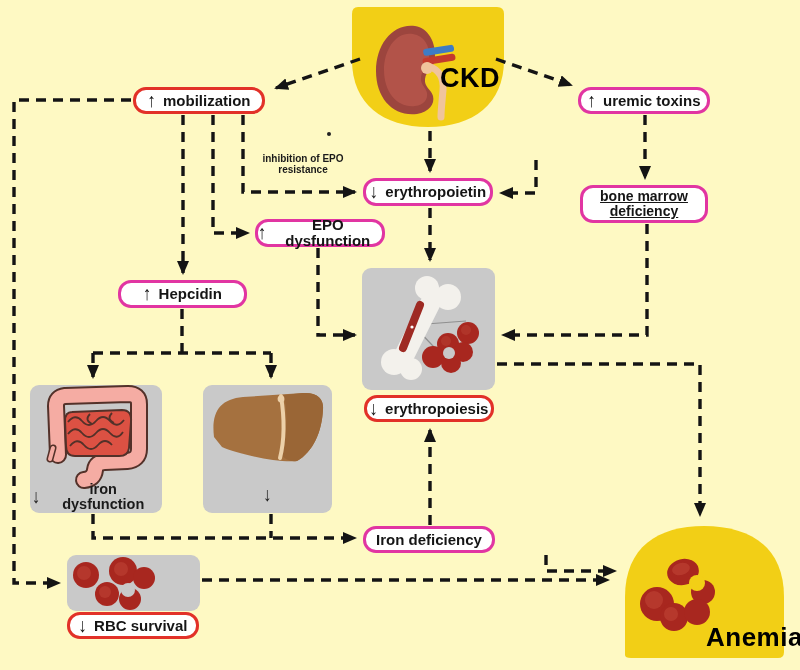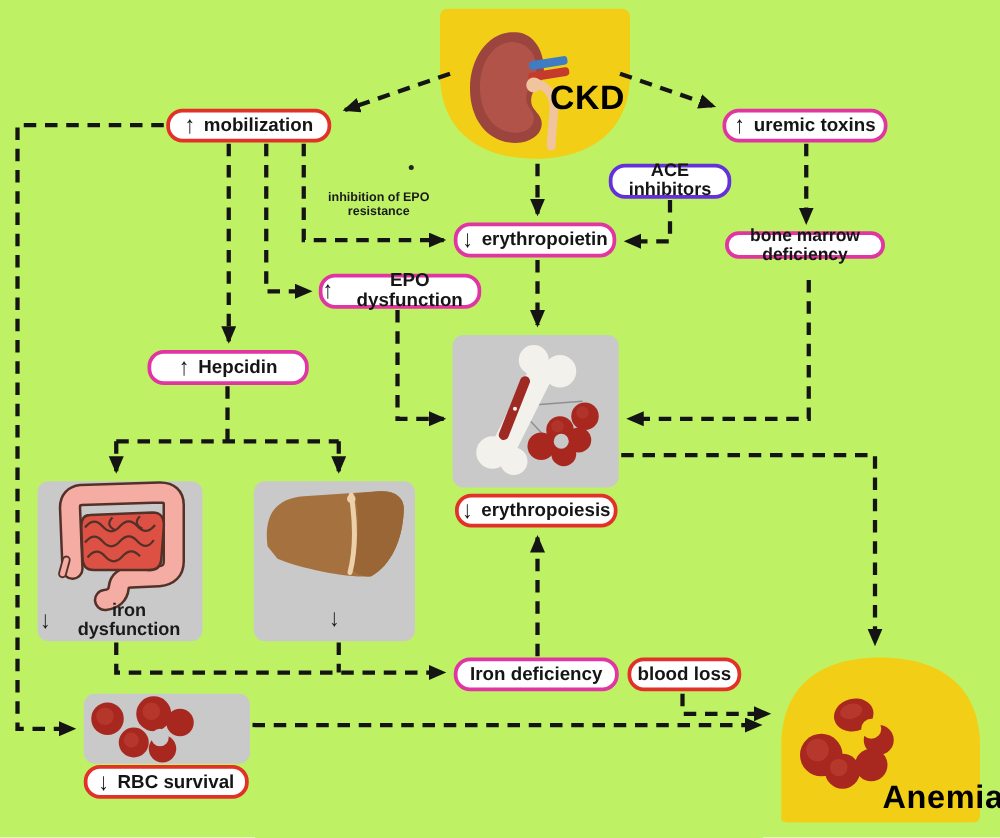--- a/index.html
+++ b/index.html
@@ -1,16 +1,16 @@
 <!DOCTYPE html>
 <html><head>
 <meta charset="utf-8">
 <style>
   html,body{margin:0;padding:0;background:#fff;}
-  .stage{position:relative;width:800px;height:670px;background:#bef264;
+  .stage{position:relative;width:800px;height:670px;background:#fef9c3;
          font-family:"Liberation Sans",sans-serif;overflow:hidden;}
   svg.layer{position:absolute;left:0;top:0;z-index:1;}
   .node{position:absolute;box-sizing:border-box;background:#fff;border:3px solid #000;
         border-radius:13px;display:flex;align-items:center;justify-content:center;gap:7px;
         font-weight:bold;font-size:15px;color:#151515;line-height:1.05;text-align:center;z-index:2;}
   .b-red{border-color:#e23128;}
   .b-mag{border-color:#e135a2;}
   .b-pur{border-color:#6430d9;}
   .glyph{font-size:17px;font-weight:bold;transform:scaleY(1.15);}
   .two-line{display:flex;flex-direction:column;}
@@ -158,58 +158,52 @@
   <div class="node b-red" style="left:133px;top:87px;width:132px;height:27px;">
     <span class="glyph">↑</span>
     <span>mobilization</span>
   </div>
 
   <div class="node b-mag" style="left:578px;top:87px;width:132px;height:27px;">
     <span class="glyph">↑</span>
     <span>uremic toxins</span>
   </div>
 
-  <div class="node b-pur" style="left:487px;top:131px;width:98px;height:28px;font-size:14.5px;">
-    <span>ACE inhibitors</span>
-  </div>
 
   <div class="node b-mag" style="left:363px;top:178px;width:130px;height:28px;">
     <span class="glyph">↓</span>
     <span>erythropoietin</span>
   </div>
 
   <div class="node b-mag" style="left:255px;top:219px;width:130px;height:28px;">
     <span class="glyph">↑</span>
     <span>EPO dysfunction</span>
   </div>
 
-  <div class="node b-mag" style="left:580px;top:185px;width:128px;height:22px;font-size:14px;">
+  <div class="node b-mag" style="left:580px;top:185px;width:128px;height:38px;font-size:14px;text-decoration:underline;">
     <span class="two-line">
       <span>bone marrow</span>
       <span>deficiency</span>
     </span>
   </div>
 
   <div class="node b-mag" style="left:118px;top:280px;width:129px;height:28px;">
     <span class="glyph">↑</span>
     <span>Hepcidin</span>
   </div>
 
   <div class="node b-red" style="left:364px;top:395px;width:130px;height:27px;">
     <span class="glyph">↓</span>
     <span>erythropoiesis</span>
   </div>
 
   <div class="node b-mag" style="left:363px;top:526px;width:132px;height:27px;">
     <span>Iron deficiency</span>
   </div>
 
-  <div class="node b-red" style="left:502px;top:526px;width:91px;height:27px;">
-    <span>blood loss</span>
-  </div>
 
   <div class="node b-red" style="left:67px;top:612px;width:132px;height:27px;">
     <span class="glyph">↓</span>
     <span>RBC survival</span>
   </div>
 
   <div class="floating-label" style="left:244px;top:153px;width:118px;">
     <div>inhibition of EPO</div>
     <div>resistance</div>
   </div>

